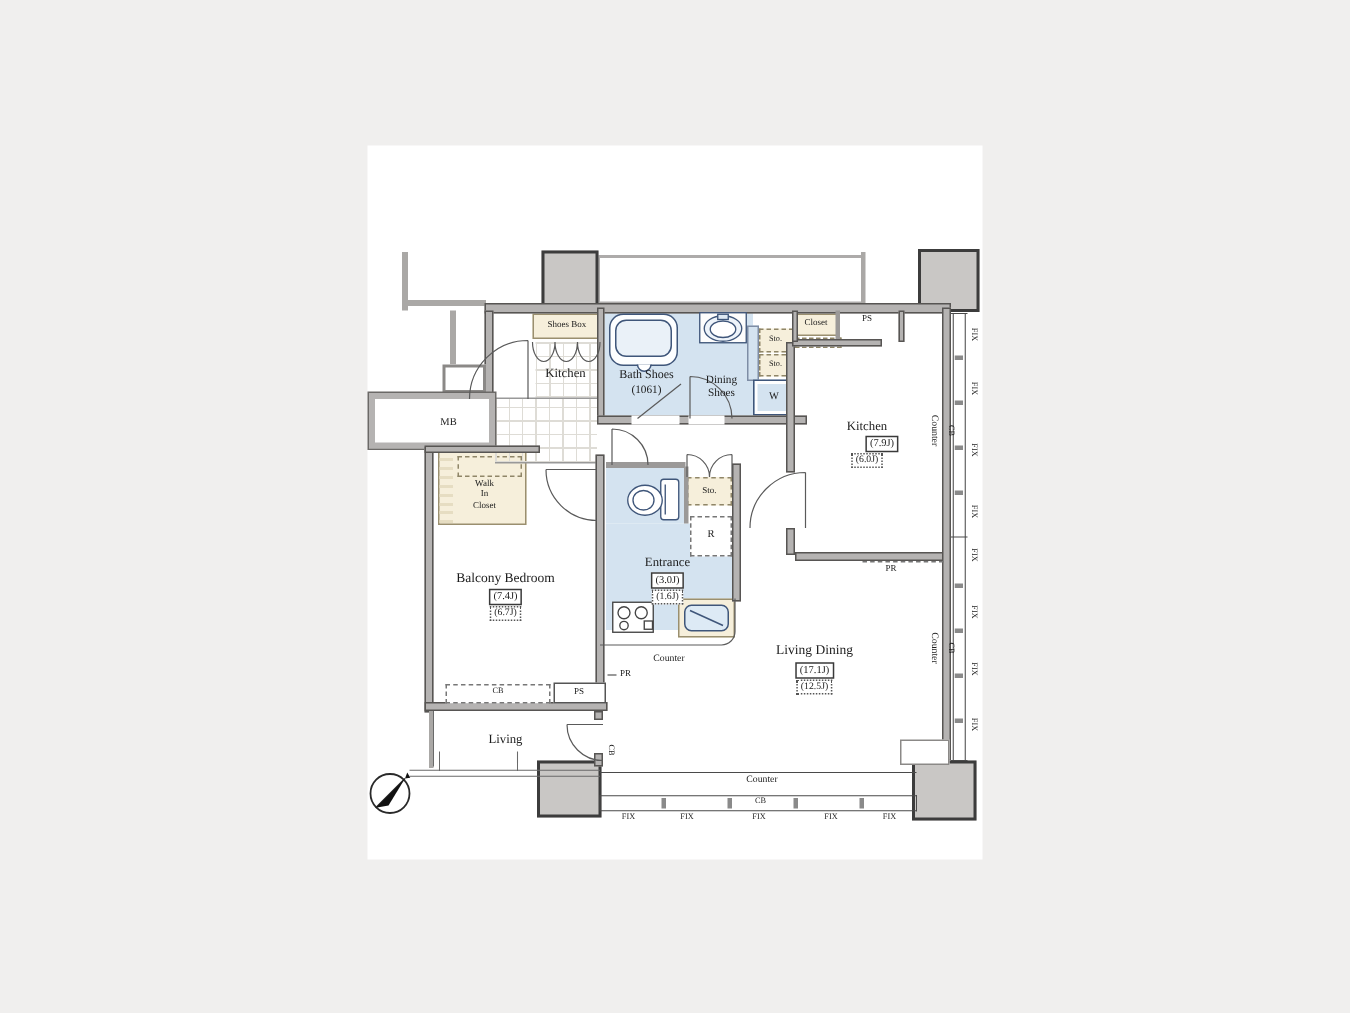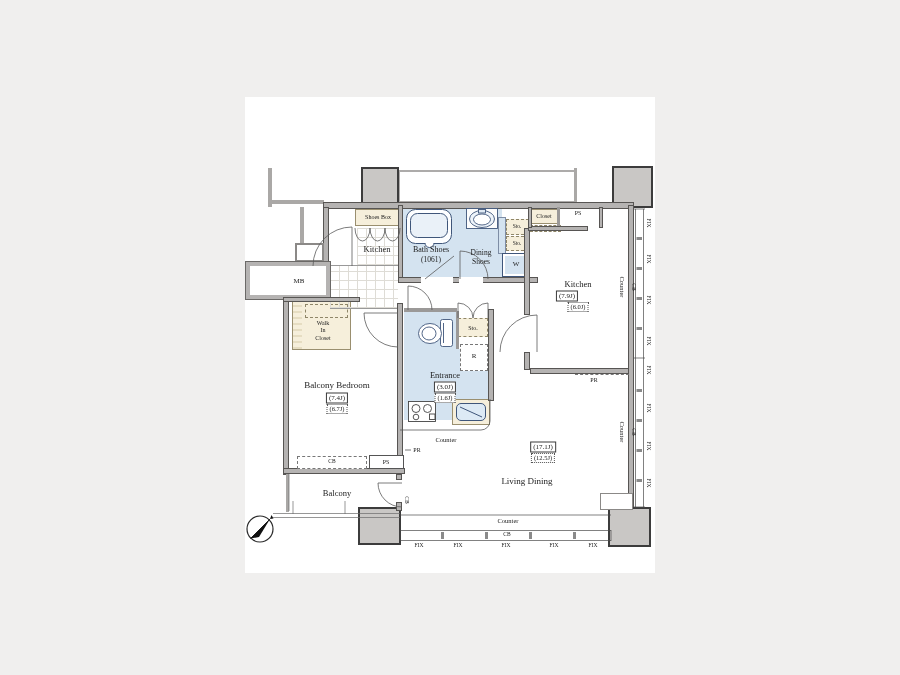--- a/index.html
+++ b/index.html
@@ -210,43 +210,43 @@
   <div class="lbl" style="left:186px;top:153px;font-size:8px;">Bath Shoes</div>
   <div class="lbl" style="left:186px;top:163px;font-size:7.5px;">(1061)</div>
   <div class="lbl" style="left:236px;top:156px;font-size:7.5px;">Dining</div>
   <div class="lbl" style="left:236px;top:165px;font-size:7.5px;">Shoes</div>
   <div class="lbl" style="left:272px;top:130px;font-size:5.5px;">Sto.</div>
   <div class="lbl" style="left:272px;top:147px;font-size:5.5px;">Sto.</div>
   <div class="lbl" style="left:271px;top:168px;font-size:7px;">W</div>
   <div class="lbl" style="left:299px;top:119px;font-size:6px;">Closet</div>
   <div class="lbl" style="left:333px;top:116px;font-size:6px;">PS</div>
   <div class="lbl" style="left:333px;top:187px;font-size:8.5px;">Kitchen</div>
-  <div class="szbox" style="left:322px;top:199px;text-align:center;">(7.9J)</div>
+  <div class="szbox" style="left:343px;top:199px;text-align:center;">(7.9J)</div>
   <div class="szbox szdot" style="left:333px;top:210px;">(6.0J)</div>
   <div class="lbl" style="left:54px;top:185px;font-size:7px;">MB</div>
   <div class="lbl" style="left:78px;top:226px;font-size:6px;">Walk</div>
   <div class="lbl" style="left:78px;top:233px;font-size:6px;">In</div>
   <div class="lbl" style="left:78px;top:241px;font-size:6px;">Closet</div>
   <div class="lbl" style="left:92px;top:289px;font-size:9px;">Balcony Bedroom</div>
   <div class="szbox" style="left:92px;top:301px;">(7.4J)</div>
   <div class="szbox szdot" style="left:92px;top:312px;">(6.7J)</div>
   <div class="lbl" style="left:200px;top:278px;font-size:8.5px;">Entrance</div>
   <div class="szbox" style="left:200px;top:290px;">(3.0J)</div>
   <div class="szbox szdot" style="left:200px;top:301px;">(1.6J)</div>
   <div class="lbl" style="left:229px;top:260px;font-size:7px;">R</div>
   <div class="lbl" style="left:228px;top:231px;font-size:6px;">Sto.</div>
   <div class="lbl" style="left:201px;top:343px;font-size:6.5px;">Counter</div>
   <div class="lbl" style="left:172px;top:353px;font-size:6px;">PR</div>
-  <div class="lbl" style="left:282px;top:337px;font-size:9px;margin-top:48px;">Living Dining</div>
+  <div class="lbl" style="left:298px;top:337px;font-size:9px;">Living Dining</div>
   <div class="szbox" style="left:298px;top:350px;">(17.1J)</div>
   <div class="szbox szdot" style="left:298px;top:361px;">(12.5J)</div>
   <div class="lbl" style="left:349px;top:283px;font-size:6px;">PR</div>
   <div class="lbl" style="left:87px;top:365px;font-size:5.5px;">CB</div>
   <div class="lbl" style="left:141px;top:365px;font-size:6px;">PS</div>
-  <div class="lbl" style="left:92px;top:396px;font-size:8.5px;">Balcony</div>
+  <div class="lbl" style="left:92px;top:396px;font-size:8.5px;">Living</div>
   <div class="lbl rot" style="left:161px;top:403px;font-size:5.5px;">CB</div>
   <div class="lbl" style="left:263px;top:424px;font-size:6.5px;">Counter</div>
   <div class="lbl" style="left:262px;top:438px;font-size:5.5px;">CB</div>
   <div class="lbl" style="left:174px;top:449px;font-size:5.5px;">FIX</div>
   <div class="lbl" style="left:213px;top:449px;font-size:5.5px;">FIX</div>
   <div class="lbl" style="left:261px;top:449px;font-size:5.5px;">FIX</div>
   <div class="lbl" style="left:309px;top:449px;font-size:5.5px;">FIX</div>
   <div class="lbl" style="left:348px;top:449px;font-size:5.5px;">FIX</div>
   <div class="lbl rot" style="left:377px;top:190px;font-size:6.5px;">Counter</div>
   <div class="lbl rot" style="left:388px;top:190px;font-size:5.5px;">CB</div>

